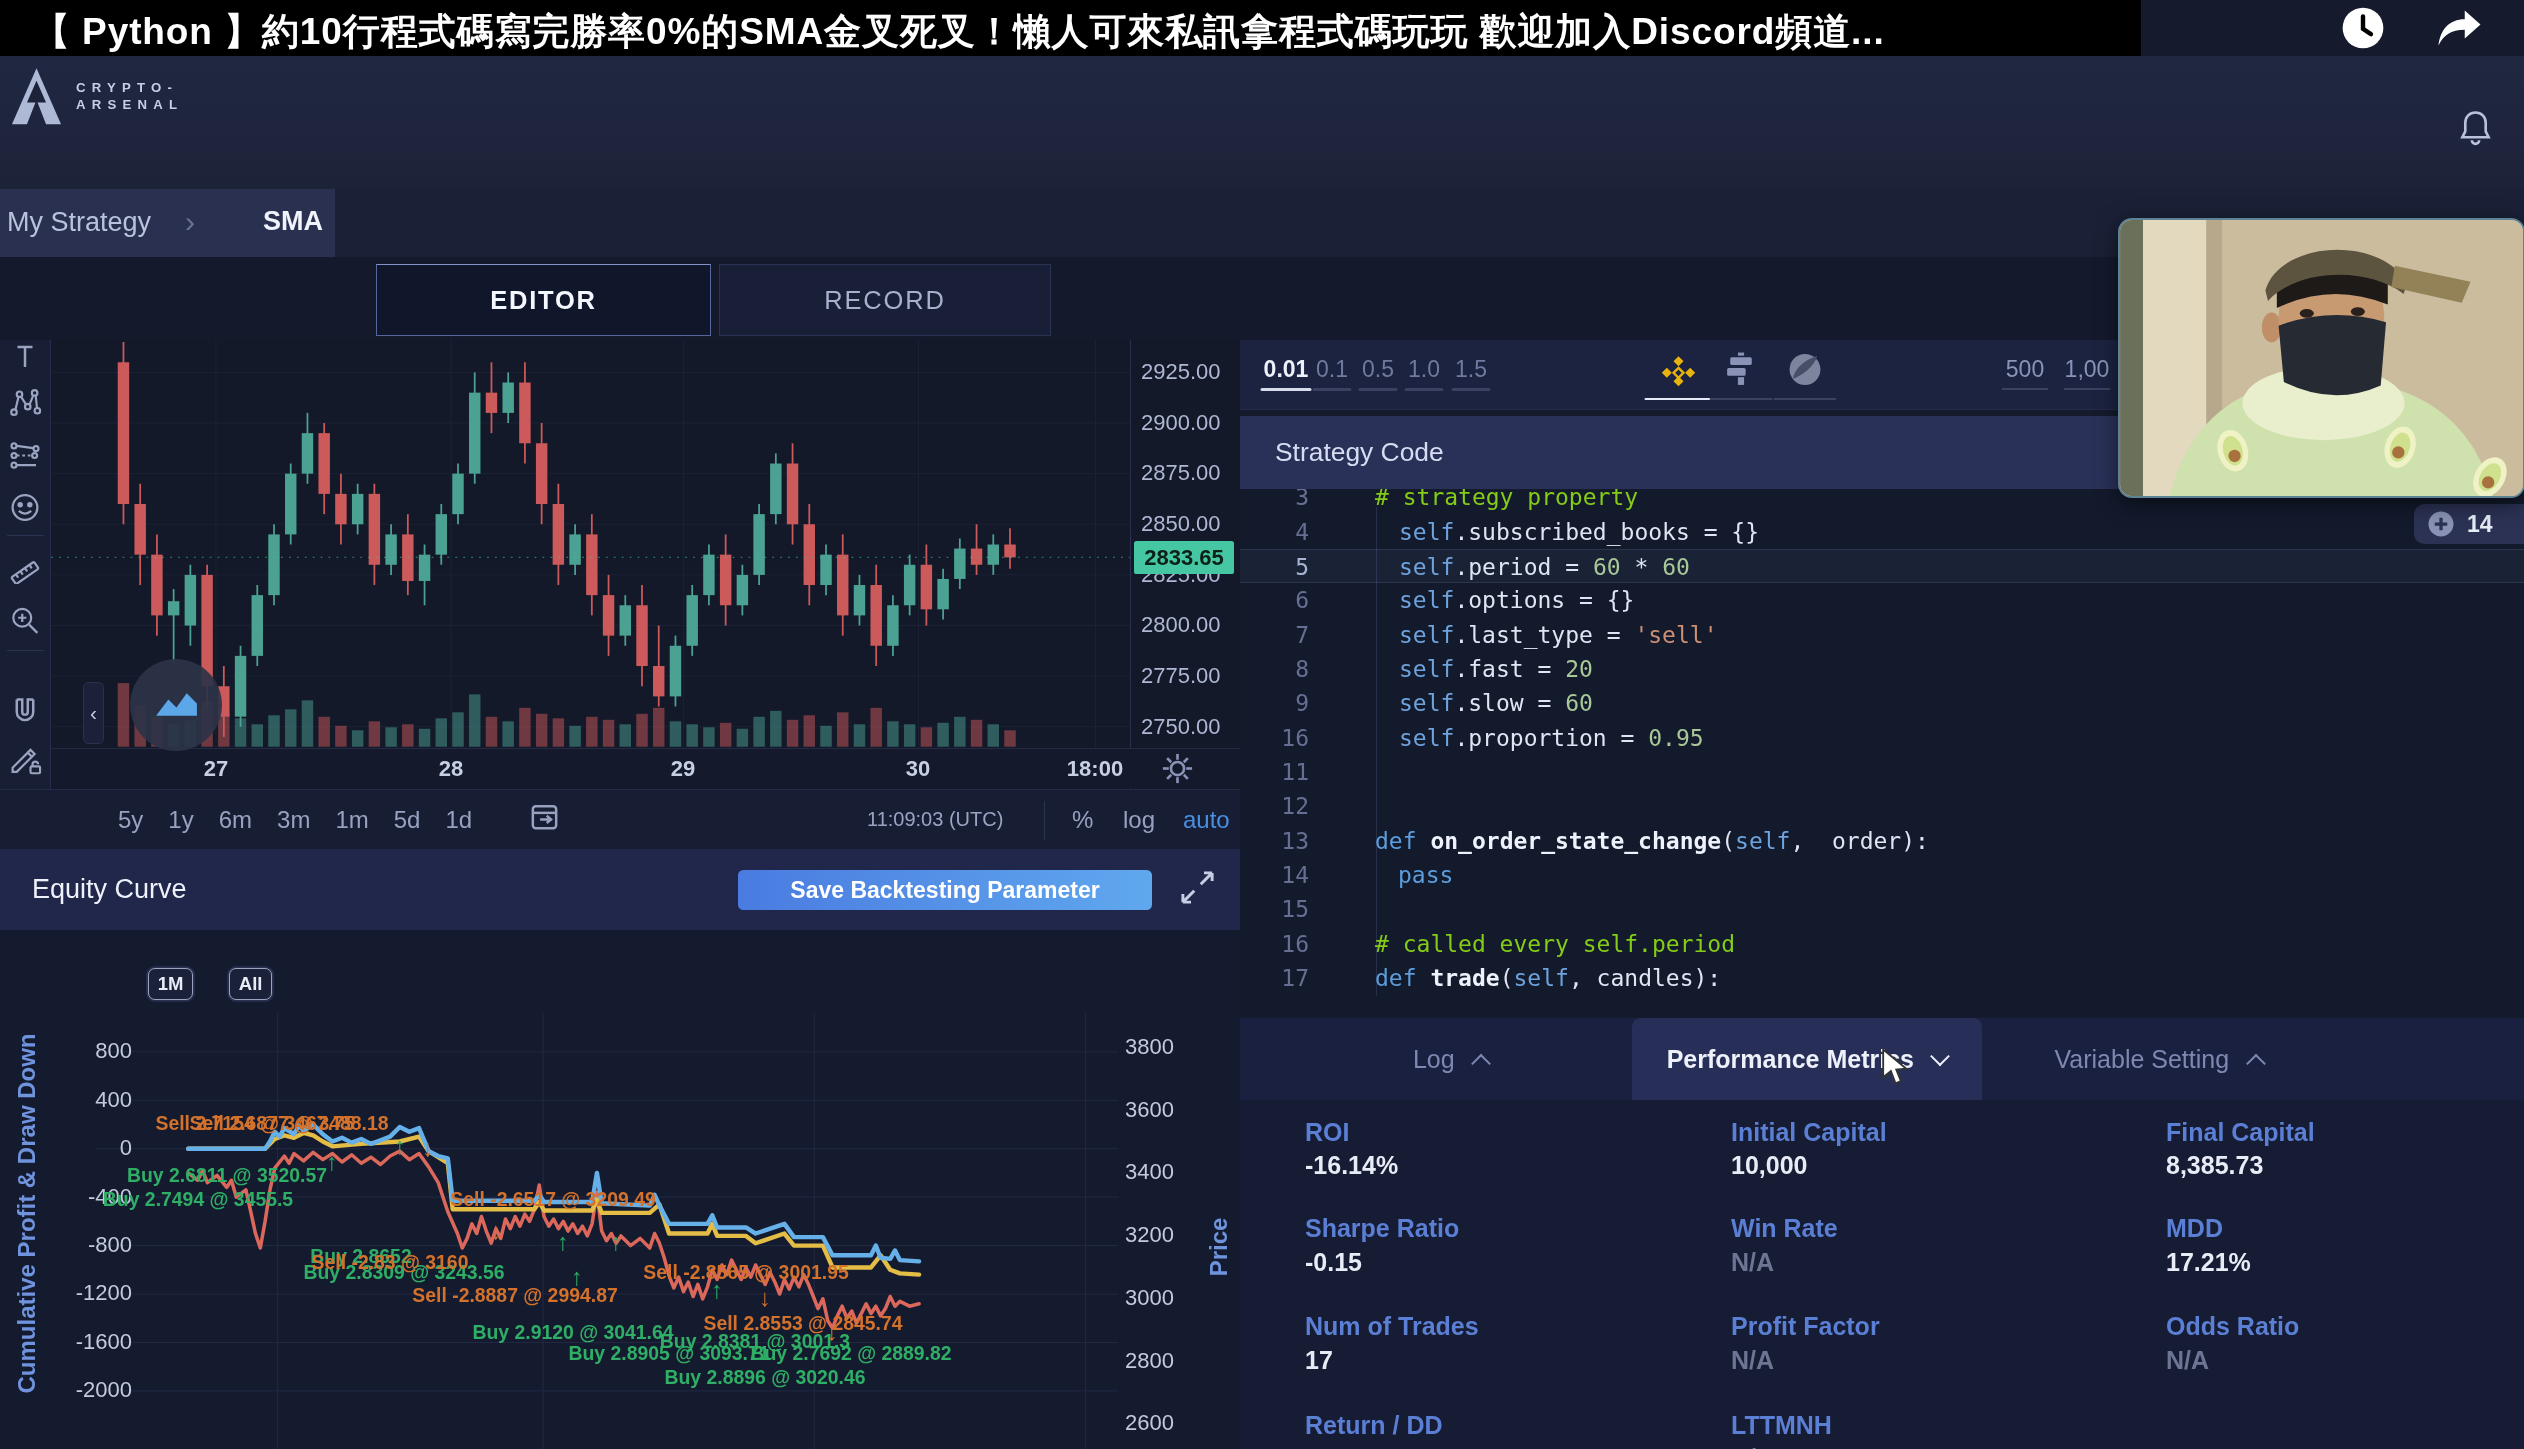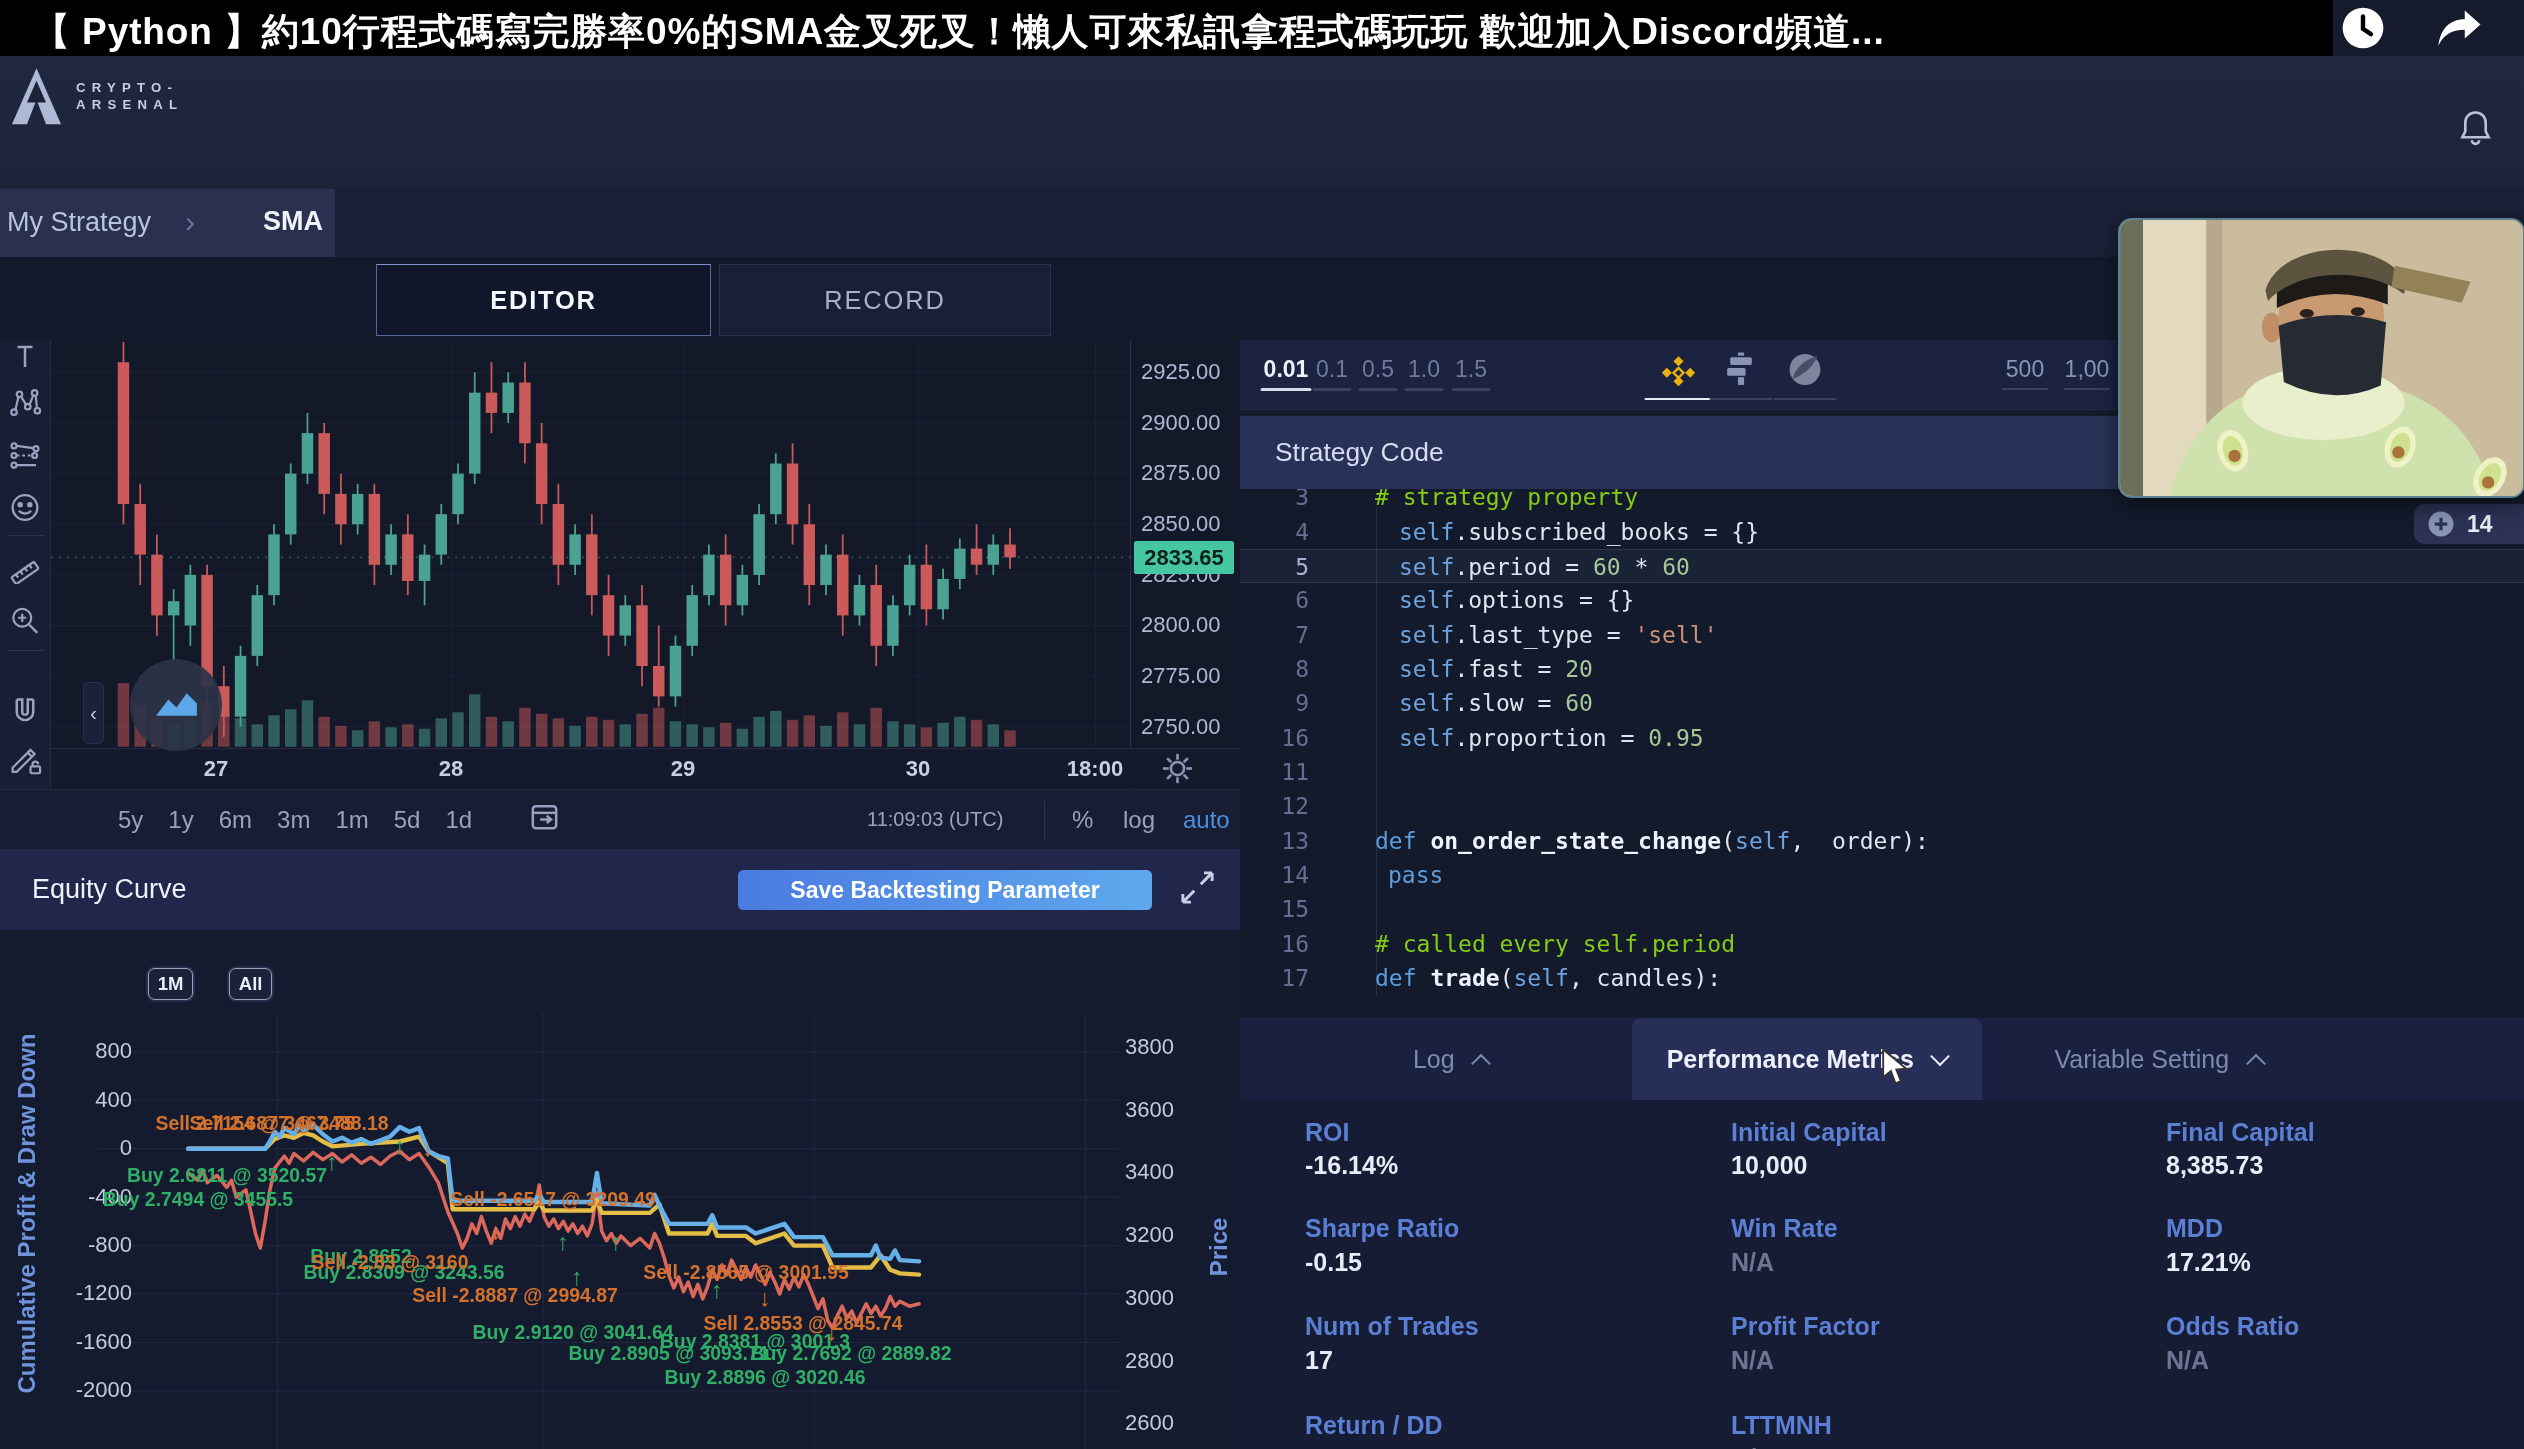--- a/index.html
+++ b/index.html
@@ -2,21 +2,21 @@
 <html style="font-size:14px"><head>
 <meta charset="utf-8">
 <style>
   html,body{margin:0;padding:0;background:#0b0e18;}
   *{box-sizing:border-box;}
   .screen{position:relative;width:2525px;height:1449px;overflow:hidden;
     font-family:"Liberation Sans",sans-serif;background:#151b2d;color:#dfe5f2;}
   .abs{position:absolute;}
 
   
-  .yt-bar{position:absolute;left:0;top:0;width:2333px;height:56px;background:#000;display:flex;align-items:center;}
+  .yt-bar{position:absolute;left:0;top:0;width:2141px;height:56px;background:#000;display:flex;align-items:center;}
   .yt-title{position:absolute;left:33px;top:7px;width:2254px;font-size:37px;font-weight:bold;color:#fff;
     white-space:nowrap;overflow:hidden;letter-spacing:0.9px;}
   .yt-ic{position:absolute;top:5.3px;}
 
   
   .app-header{position:absolute;left:0;top:56px;width:2525px;height:133px;
     background:linear-gradient(180deg,#202741 0%,#1c2339 100%);}
   .brand{position:absolute;left:8.8px;top:10.6px;display:flex;align-items:center;}
   .brand-text{margin-left:12.3px;color:#c6cfe6;font-size:13.2px;letter-spacing:6.2px;font-weight:bold;line-height:16.7px;}
 
@@ -641,21 +641,21 @@
       <div class="cl" style="top: 25.5px;"><span class="num">4</span><span class="src" style="left: 159px;"><span class="tok-sf">self</span><span class="tok-tx">.subscribed_books = {}</span></span></div>
       <div class="cl current" style="top: 60px;"><span class="num">5</span><span class="src" style="left: 159px;"><span class="tok-sf">self</span><span class="tok-tx">.period = </span><span class="tok-num">60</span><span class="tok-tx"> * </span><span class="tok-num">60</span></span></div>
       <div class="cl" style="top: 94px;"><span class="num">6</span><span class="src" style="left: 159px;"><span class="tok-sf">self</span><span class="tok-tx">.options = {}</span></span></div>
       <div class="cl" style="top: 129px;"><span class="num">7</span><span class="src" style="left: 159px;"><span class="tok-sf">self</span><span class="tok-tx">.last_type = </span><span class="tok-str">'sell'</span></span></div>
       <div class="cl" style="top: 163px;"><span class="num">8</span><span class="src" style="left: 159px;"><span class="tok-sf">self</span><span class="tok-tx">.fast = </span><span class="tok-num">20</span></span></div>
       <div class="cl" style="top: 197px;"><span class="num">9</span><span class="src" style="left: 159px;"><span class="tok-sf">self</span><span class="tok-tx">.slow = </span><span class="tok-num">60</span></span></div>
       <div class="cl" style="top: 232px;"><span class="num">16</span><span class="src" style="left: 159px;"><span class="tok-sf">self</span><span class="tok-tx">.proportion = </span><span class="tok-num">0.95</span></span></div>
       <div class="cl" style="top: 266px;"><span class="num">11</span><span class="src" style="left: 159px;"></span></div>
       <div class="cl" style="top: 300px;"><span class="num">12</span><span class="src" style="left: 159px;"></span></div>
       <div class="cl" style="top: 335px;"><span class="num">13</span><span class="src" style="left: 135px;"><span class="tok-kw">def </span><span class="tok-fn">on_order_state_change</span><span class="tok-tx">(</span><span class="tok-sf">self</span><span class="tok-tx">,  order):</span></span></div>
-      <div class="cl" style="top: 369px;"><span class="num">14</span><span class="src" style="left: 148px; text-align: center;"><span class="tok-kw">pass</span></span></div>
+      <div class="cl" style="top: 369px;"><span class="num">14</span><span class="src" style="left: 158px; text-align: center;"><span class="tok-kw">pass</span></span></div>
       <div class="cl" style="top: 403px;"><span class="num">15</span><span class="src" style="left: 159px;"></span></div>
       <div class="cl" style="top: 438px;"><span class="num">16</span><span class="src" style="left: 135px;"><span class="tok-cmt"># called every self.period</span></span></div>
       <div class="cl" style="top: 472px;"><span class="num">17</span><span class="src" style="left: 135px;"><span class="tok-kw">def </span><span class="tok-fn">trade</span><span class="tok-tx">(</span><span class="tok-sf">self</span><span class="tok-tx">, candles):</span></span></div>
     </div>
 
   <div class="rp-tabs" id="rp-tabs">
       <div class="rptab" style="left: 33px; width: 355px;">
         <span>Log</span>
         <span class="chev up"></span>
       </div>

